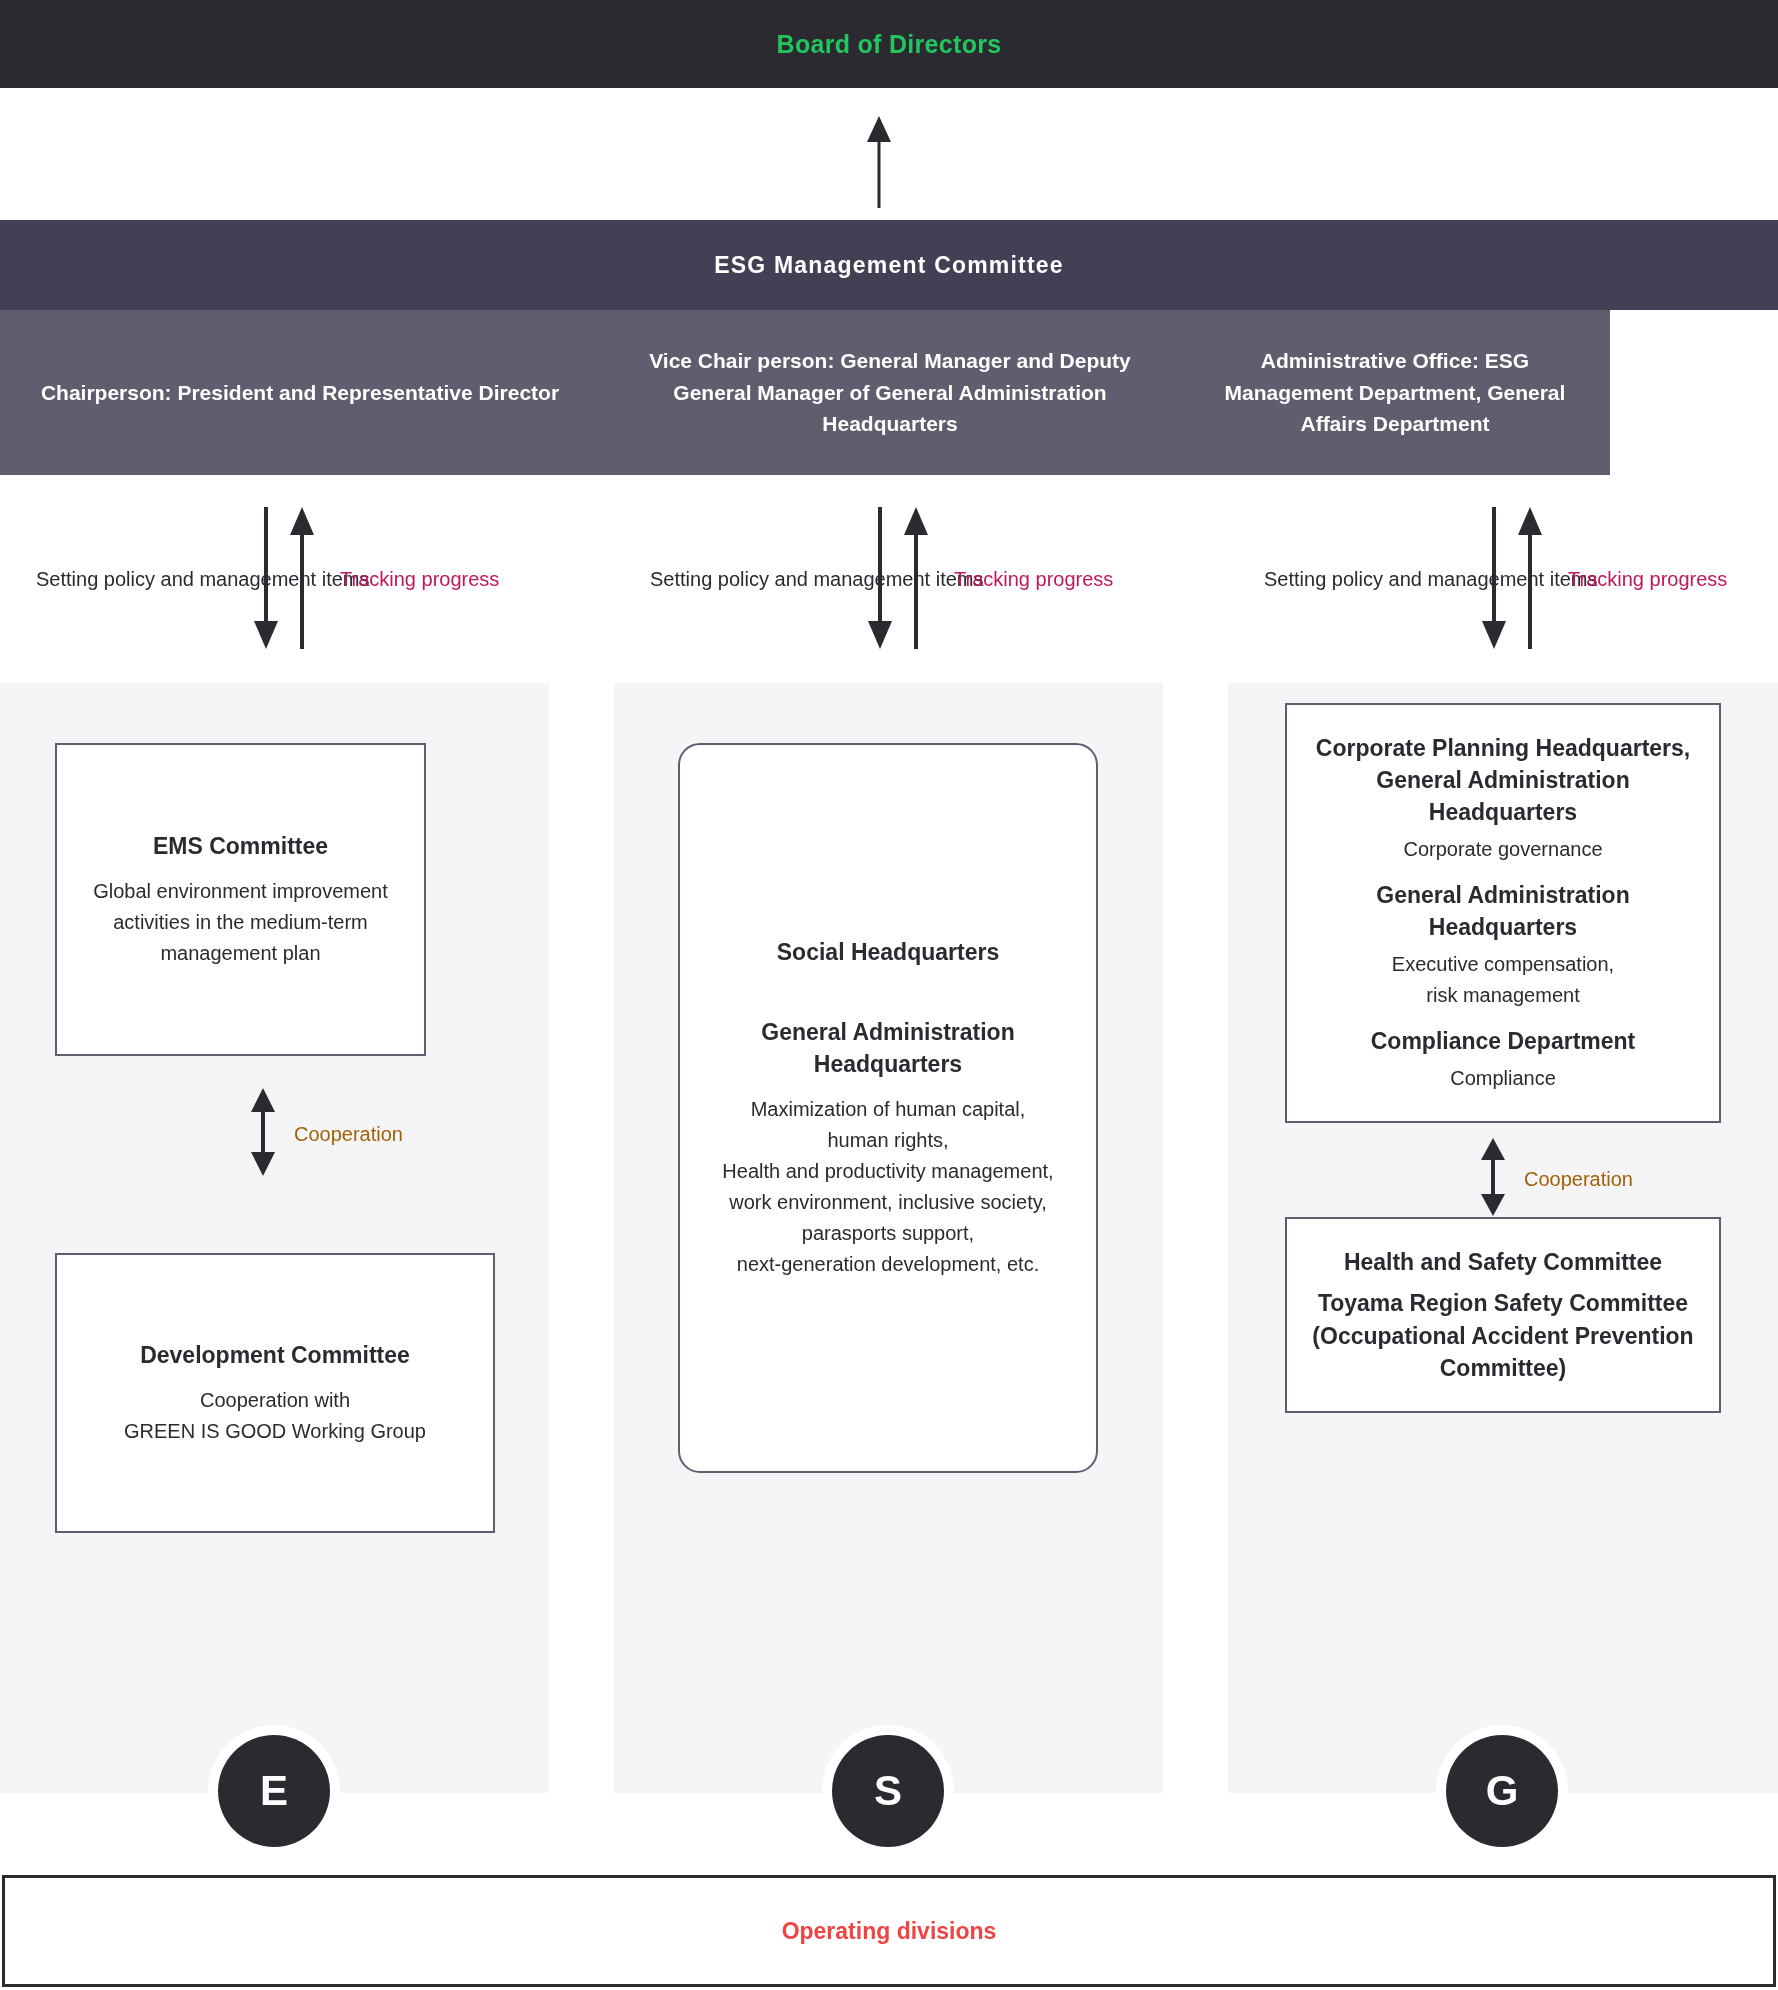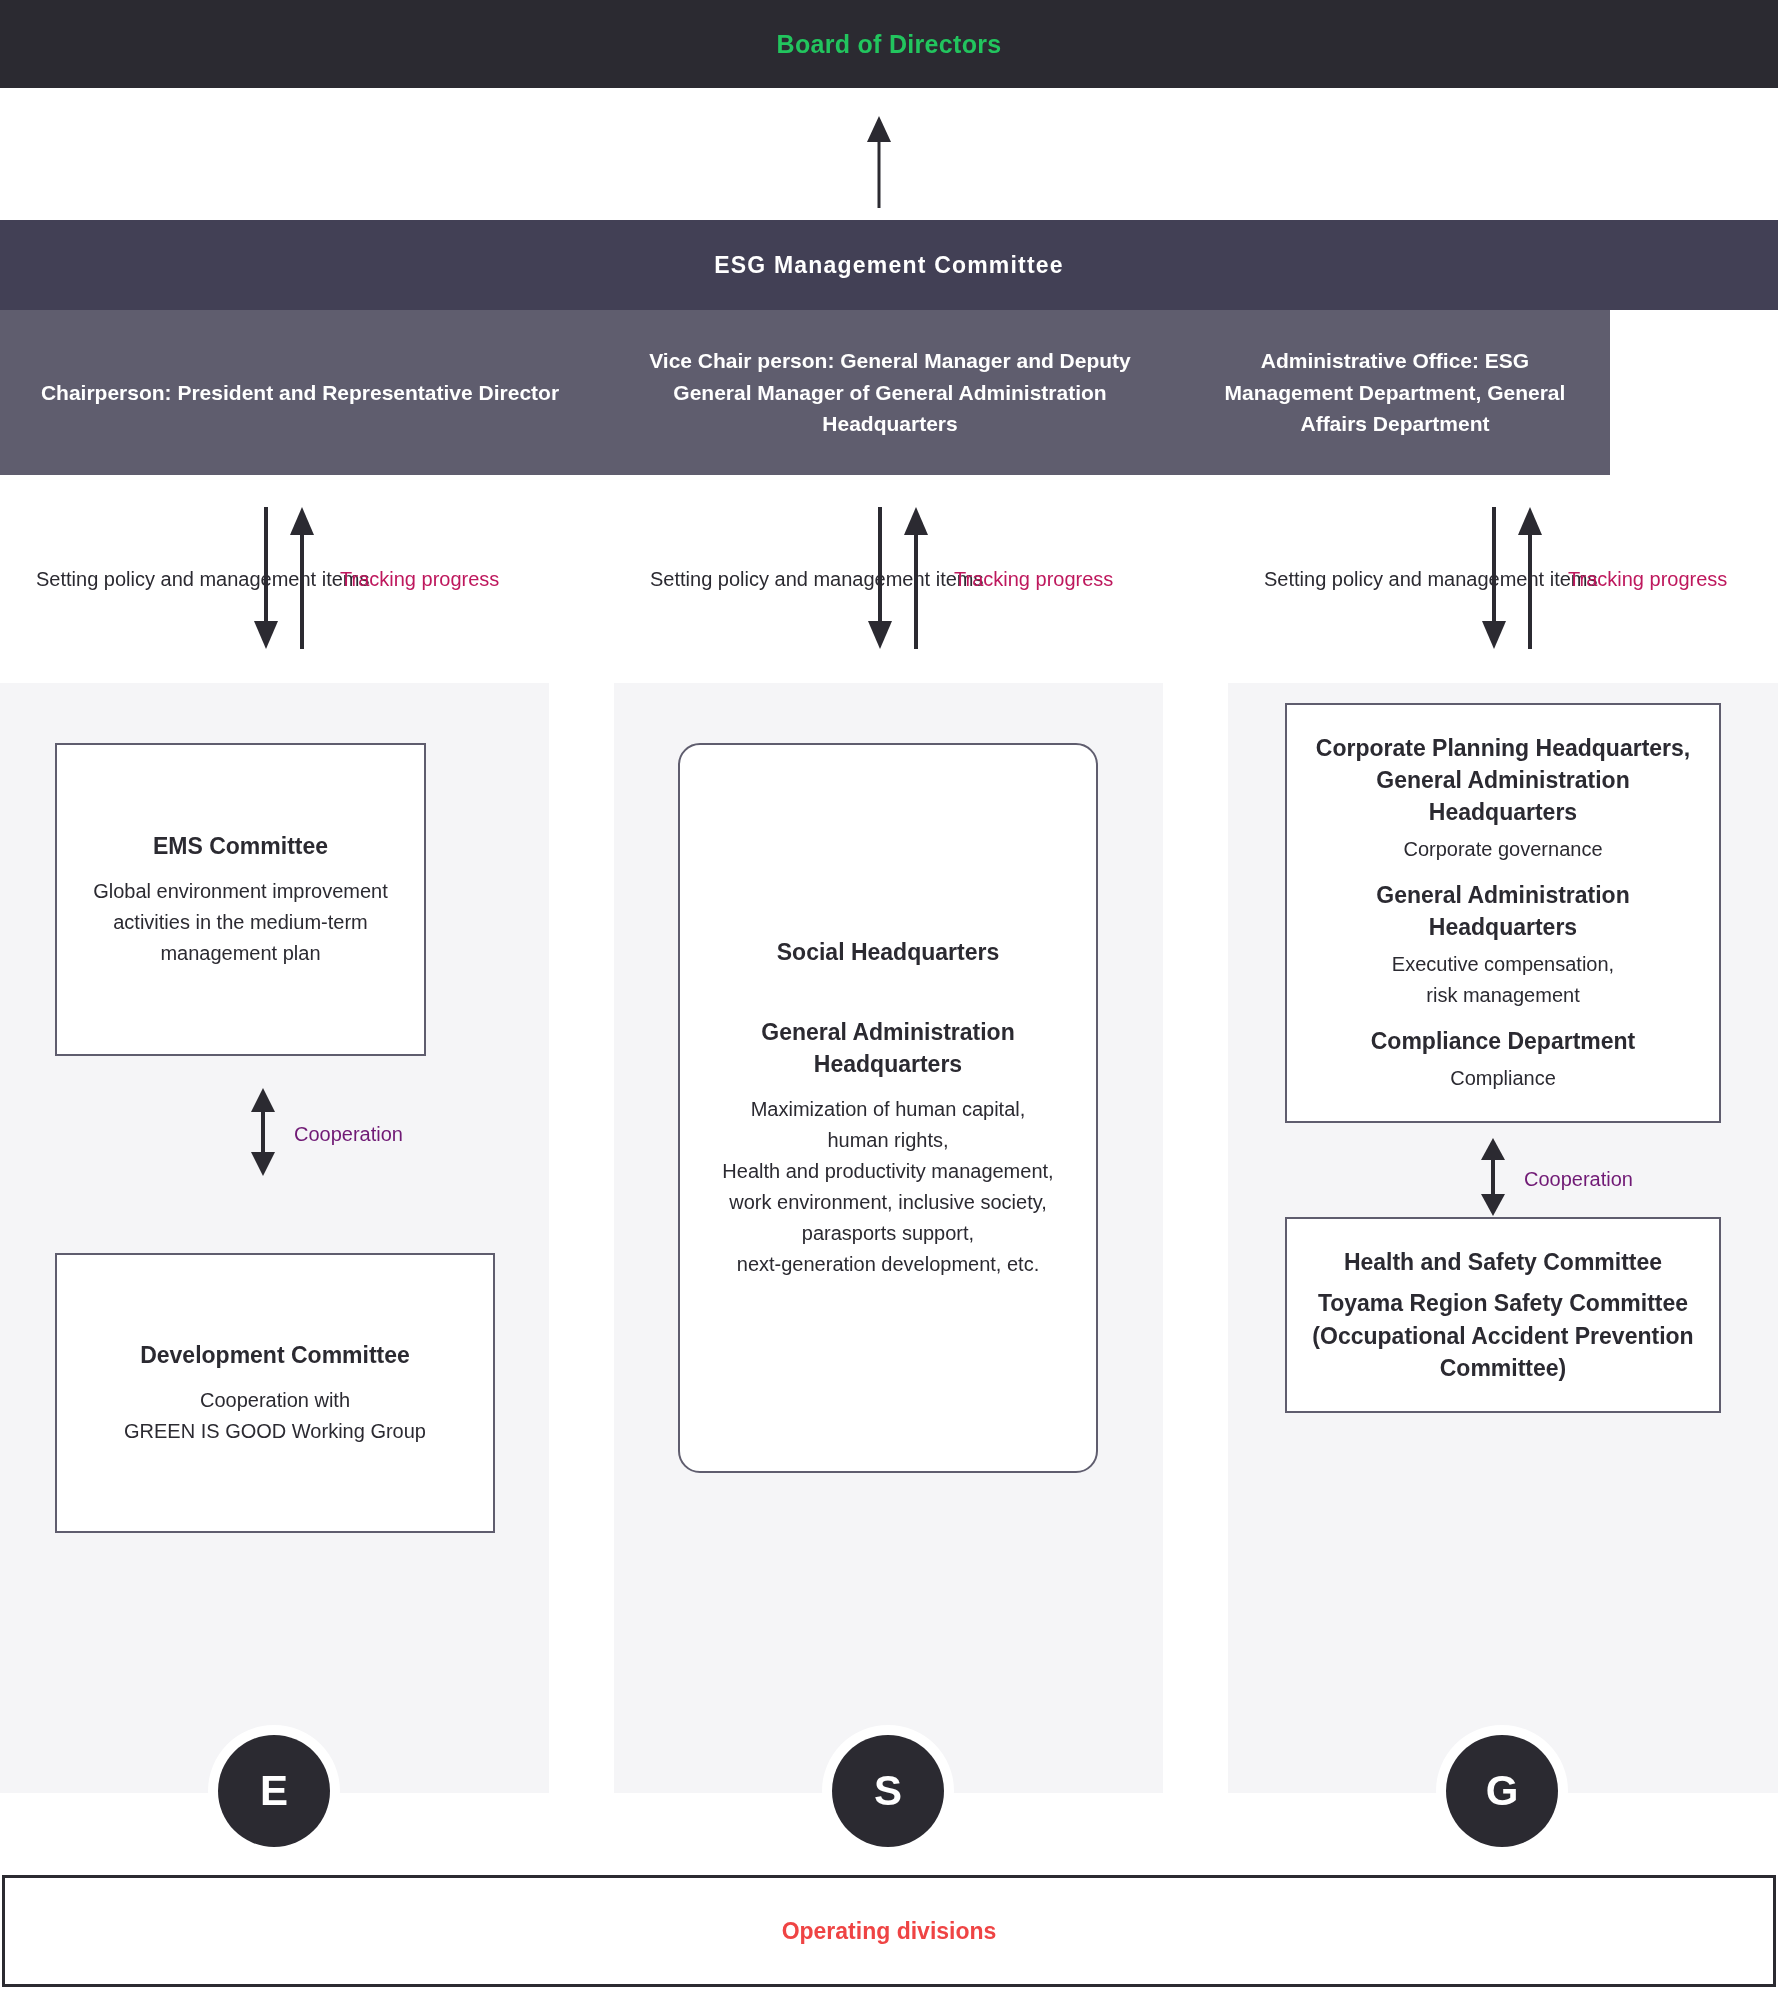--- a/index.html
+++ b/index.html
@@ -159,21 +159,21 @@
   .box-gov    { left: 1285px; top: 20px;  width: 436px; height: 420px; }
   .box-health { left: 1285px; top: 534px; width: 436px; height: 196px; }
 
   
   .coop {
     position: absolute;
     display: flex; align-items: center;
   }
   .coop .lbl {
     font-size: 20px;
-    color: #701a75;
+    color: #a16207;
     margin-left: 18px;
     white-space: nowrap;
   }
   .coop-e { left: 250px; top: 405px; }
   .coop-g { left: 1480px; top: 455px; }
 
   
   .badge {
     position: absolute;
     width: 112px; height: 112px;

